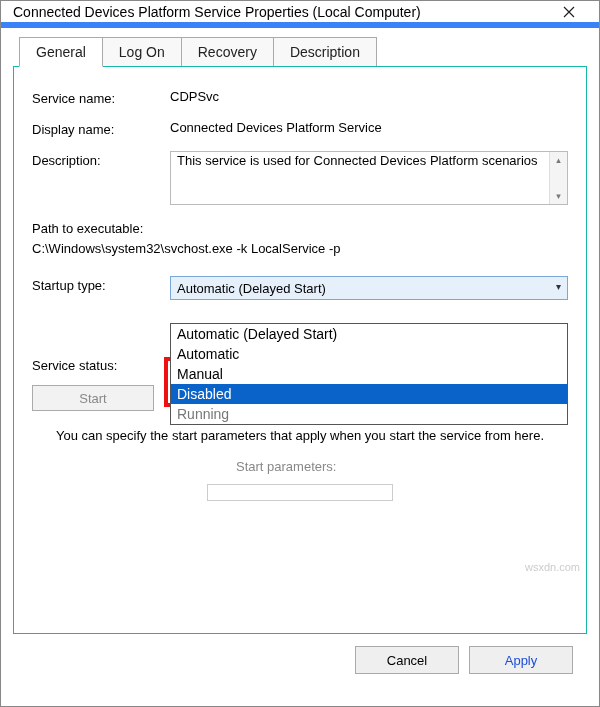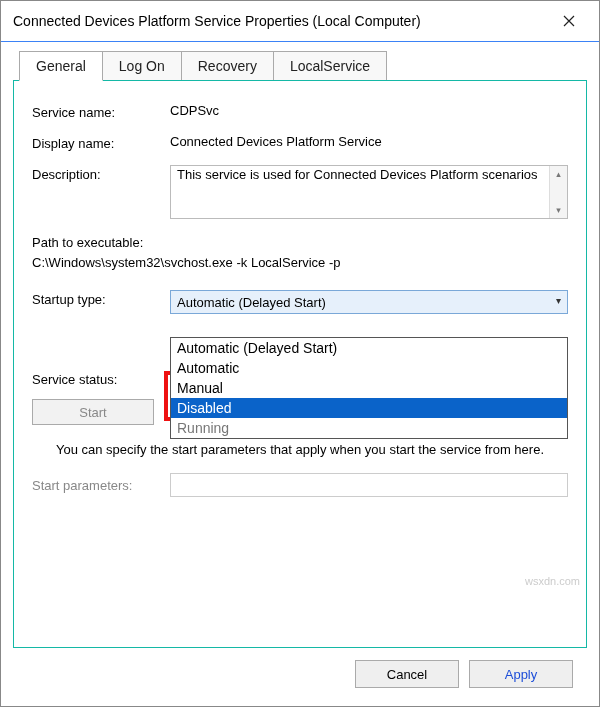--- a/index.html
+++ b/index.html
@@ -10,23 +10,23 @@
     background: #fff;
     color: #000;
     width: 600px;
     height: 707px;
     overflow: hidden;
     border: 1px solid #888;
   }
   .titlebar {
     display: flex;
     align-items: center;
-    height: 41px;
+    height: 27px;
     padding: 0 8px 0 12px;
-    border-bottom: 1px solid #3b82f6;
+    border-bottom: 6px solid #3b82f6;
   }
   .titlebar .title { flex: 1; font-size: 14px; }
   .titlebar .close {
     width: 44px; height: 30px;
     display:flex;align-items:center;justify-content:center;
     font-size:14px;
   }
   .client { padding: 8px 12px 0 12px; }
   .tabstrip {
     display: flex;
@@ -114,21 +114,21 @@
   .btn {
     flex:1;
     height: 26px;
     border: 1px solid #aaa;
     background: #efefef;
     display:flex; align-items:center; justify-content:center;
     font-size:13px;
   }
   .btn.disabled { color:#888; background:#f2f2f2; }
   .help-text { line-height:1.4; margin-bottom: 14px; text-align: center; }
-  .param-row { display:flex; align-items:center; gap: 10px; }
+  .param-row { display:flex; align-items:center; gap: 10px; flex-direction: column; }
   .param-row .lbl { width:128px; color:#888; }
   .param-row input {
     flex:1; height:24px; border:1px solid #ccc; background:#fff;
     font-family:inherit; font-size:13px; padding:0 4px;
   }
   .footer {
     display:flex; justify-content:flex-end; gap: 10px;
     padding: 12px 14px 0 0;
   }
   .footer .btn { flex:0 0 104px; height:28px; background:#efefef; }
@@ -145,21 +145,21 @@
         <path d="M1 1 L11 11 M11 1 L1 11" stroke="#222" stroke-width="1.2"></path>
       </svg>
   </div>
 </div>
 
 <div class="client">
   <div class="tabstrip">
     <div class="tab active">General</div>
     <div class="tab">Log On</div>
     <div class="tab">Recovery</div>
-    <div class="tab">LocalService</div>
+    <div class="tab">Description</div>
   </div>
 
   <div class="panel">
 
     <div class="row">
       <div class="lbl">Service name:</div>
       <div class="val">CDPSvc</div>
     </div>
 
     <div class="row">

